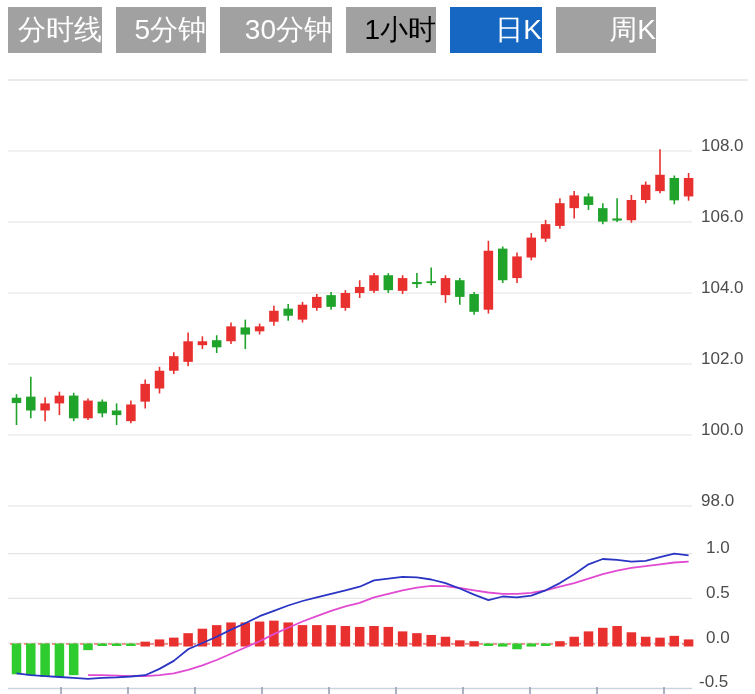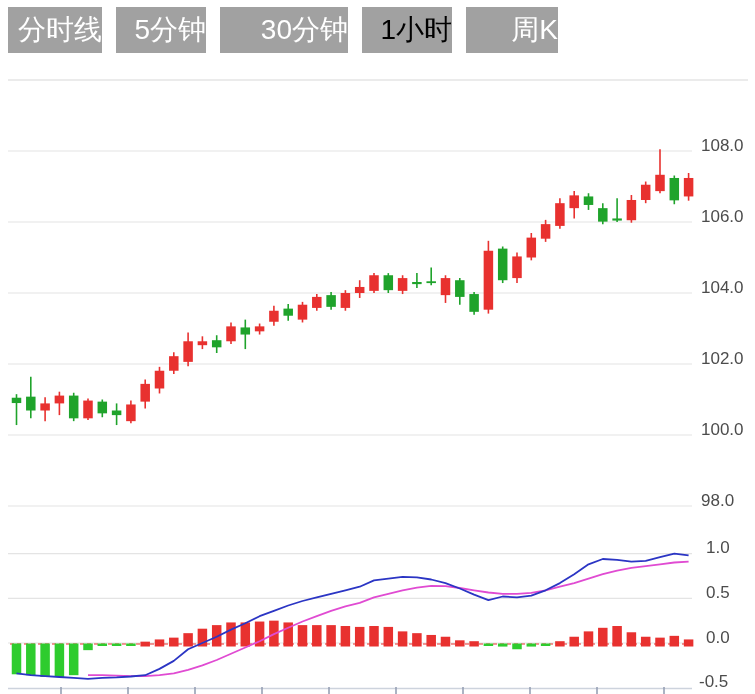--- a/index.html
+++ b/index.html
@@ -3,38 +3,39 @@
 <meta charset="utf-8">
 <style>
   html,body{margin:0;padding:0;background:#ffffff;}
   .app{position:relative;width:755px;height:694px;background:#ffffff;overflow:hidden;
        font-family:"Liberation Sans",sans-serif;}
   .tabbar{position:absolute;top:7px;left:8px;display:flex;gap:14px;z-index:2;}
   .tab{height:46px;line-height:46px;text-align:right;color:#fff;font-size:28px;
        cursor:pointer;user-select:none;white-space:nowrap;}
   .tab:nth-child(1){width:94px;}
   .tab:nth-child(2){width:90px;}
-  .tab:nth-child(3){width:112px;padding-left:16px;}
+  .tab:nth-child(3){width:112px;}
   .tab:nth-child(4){width:90px;}
   .tab:nth-child(5){width:92px;}
   .tab:nth-child(6){width:100px;}
   .tab:nth-child(7){width:90px;}
   svg.chart{position:absolute;top:0;left:0;}
   svg text{font-family:"Liberation Sans",sans-serif;}
 </style>
 </head>
 <body>
 
 <div class="app">
 
   <div class="tabbar">
     <div class="tab" style="background: rgb(161, 161, 161); color: rgb(255, 255, 255);">分时线</div>
     <div class="tab" style="background: rgb(161, 161, 161); color: rgb(255, 255, 255);">5分钟</div>
     <div class="tab" style="background: rgb(161, 161, 161); color: rgb(255, 255, 255);">30分钟</div>
     <div class="tab" style="background: rgb(161, 161, 161); color: #000000;">1小时</div>
+    <div class="tab" style="background: rgb(22, 103, 193); color: rgb(255, 255, 255);">日K</div>
     <div class="tab" style="background: rgb(161, 161, 161); color: rgb(255, 255, 255);">周K</div>
   </div>
 
   <svg class="chart" width="755" height="694" viewBox="0 0 755 694">
       <line x1="8" y1="80" x2="748" y2="80" stroke="#e4e4e4" stroke-width="1.4"></line>
       <line x1="8" y1="151" x2="692" y2="151" stroke="#e4e4e4" stroke-width="1.2"></line>
       <text x="701" y="145" font-size="17" fill="#4c4c4c" dominant-baseline="central">108.0</text>
       <line x1="8" y1="222" x2="692" y2="222" stroke="#e4e4e4" stroke-width="1.2"></line>
       <text x="701" y="216" font-size="17" fill="#4c4c4c" dominant-baseline="central">106.0</text>
       <line x1="8" y1="293" x2="692" y2="293" stroke="#e4e4e4" stroke-width="1.2"></line>

